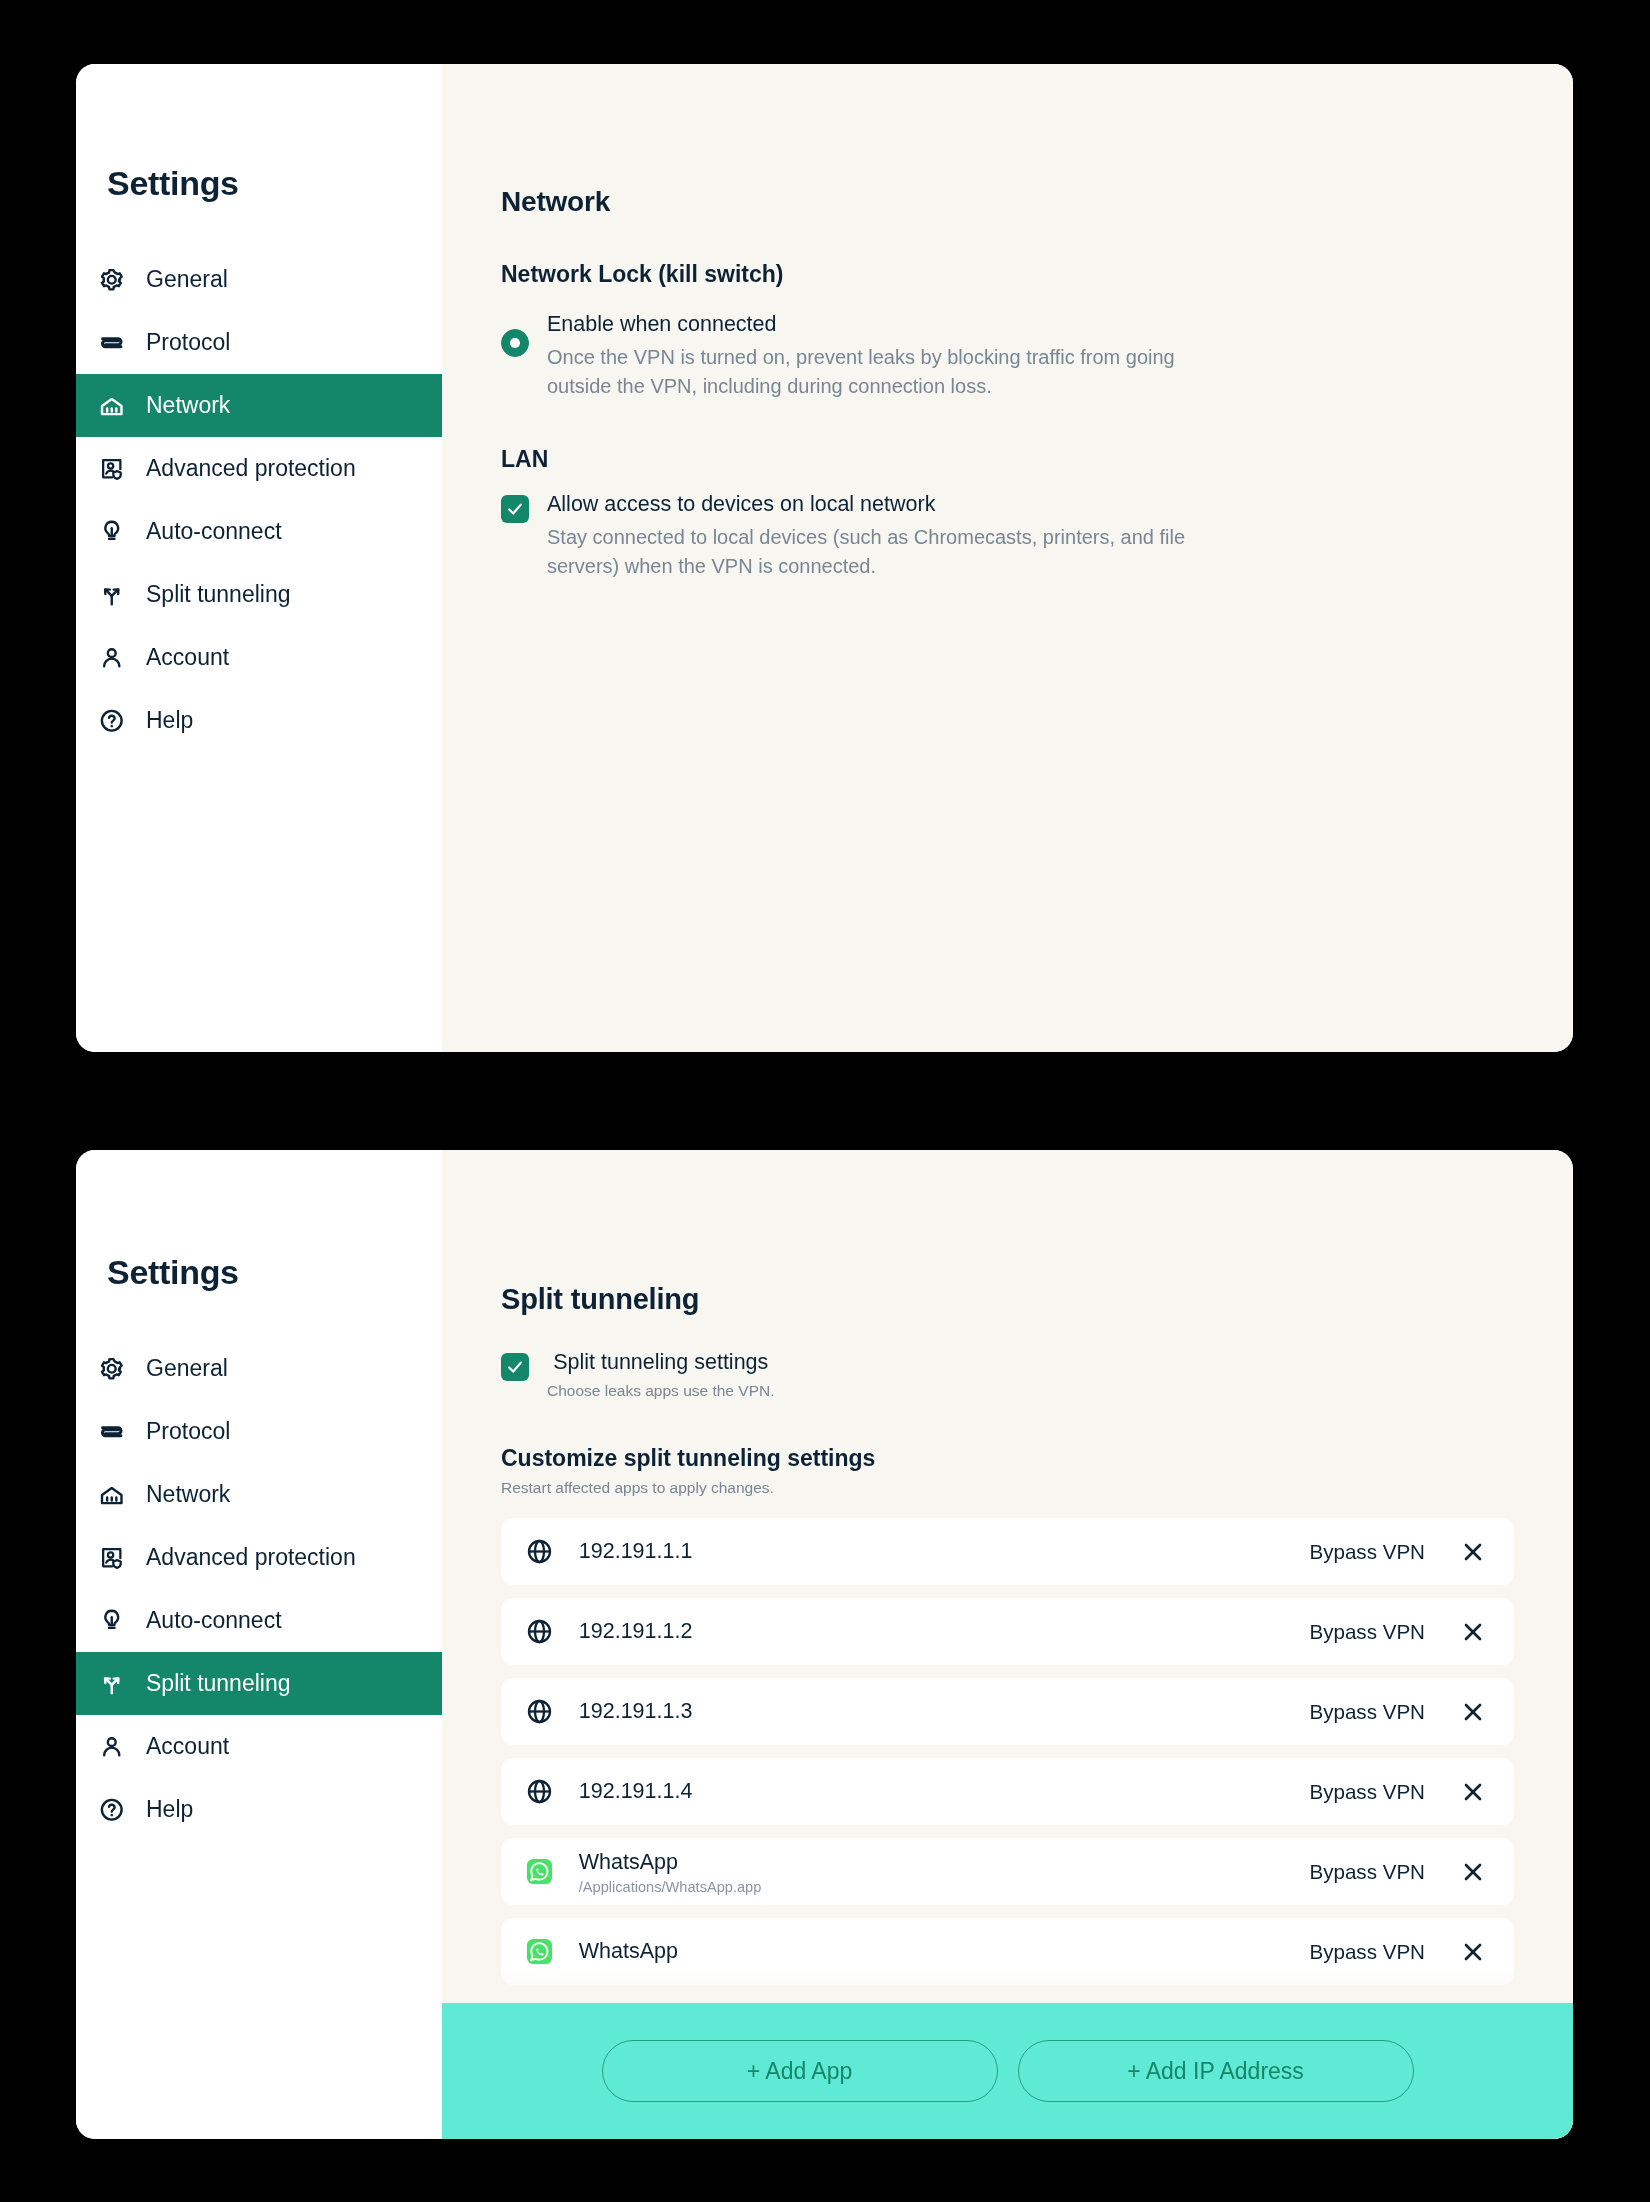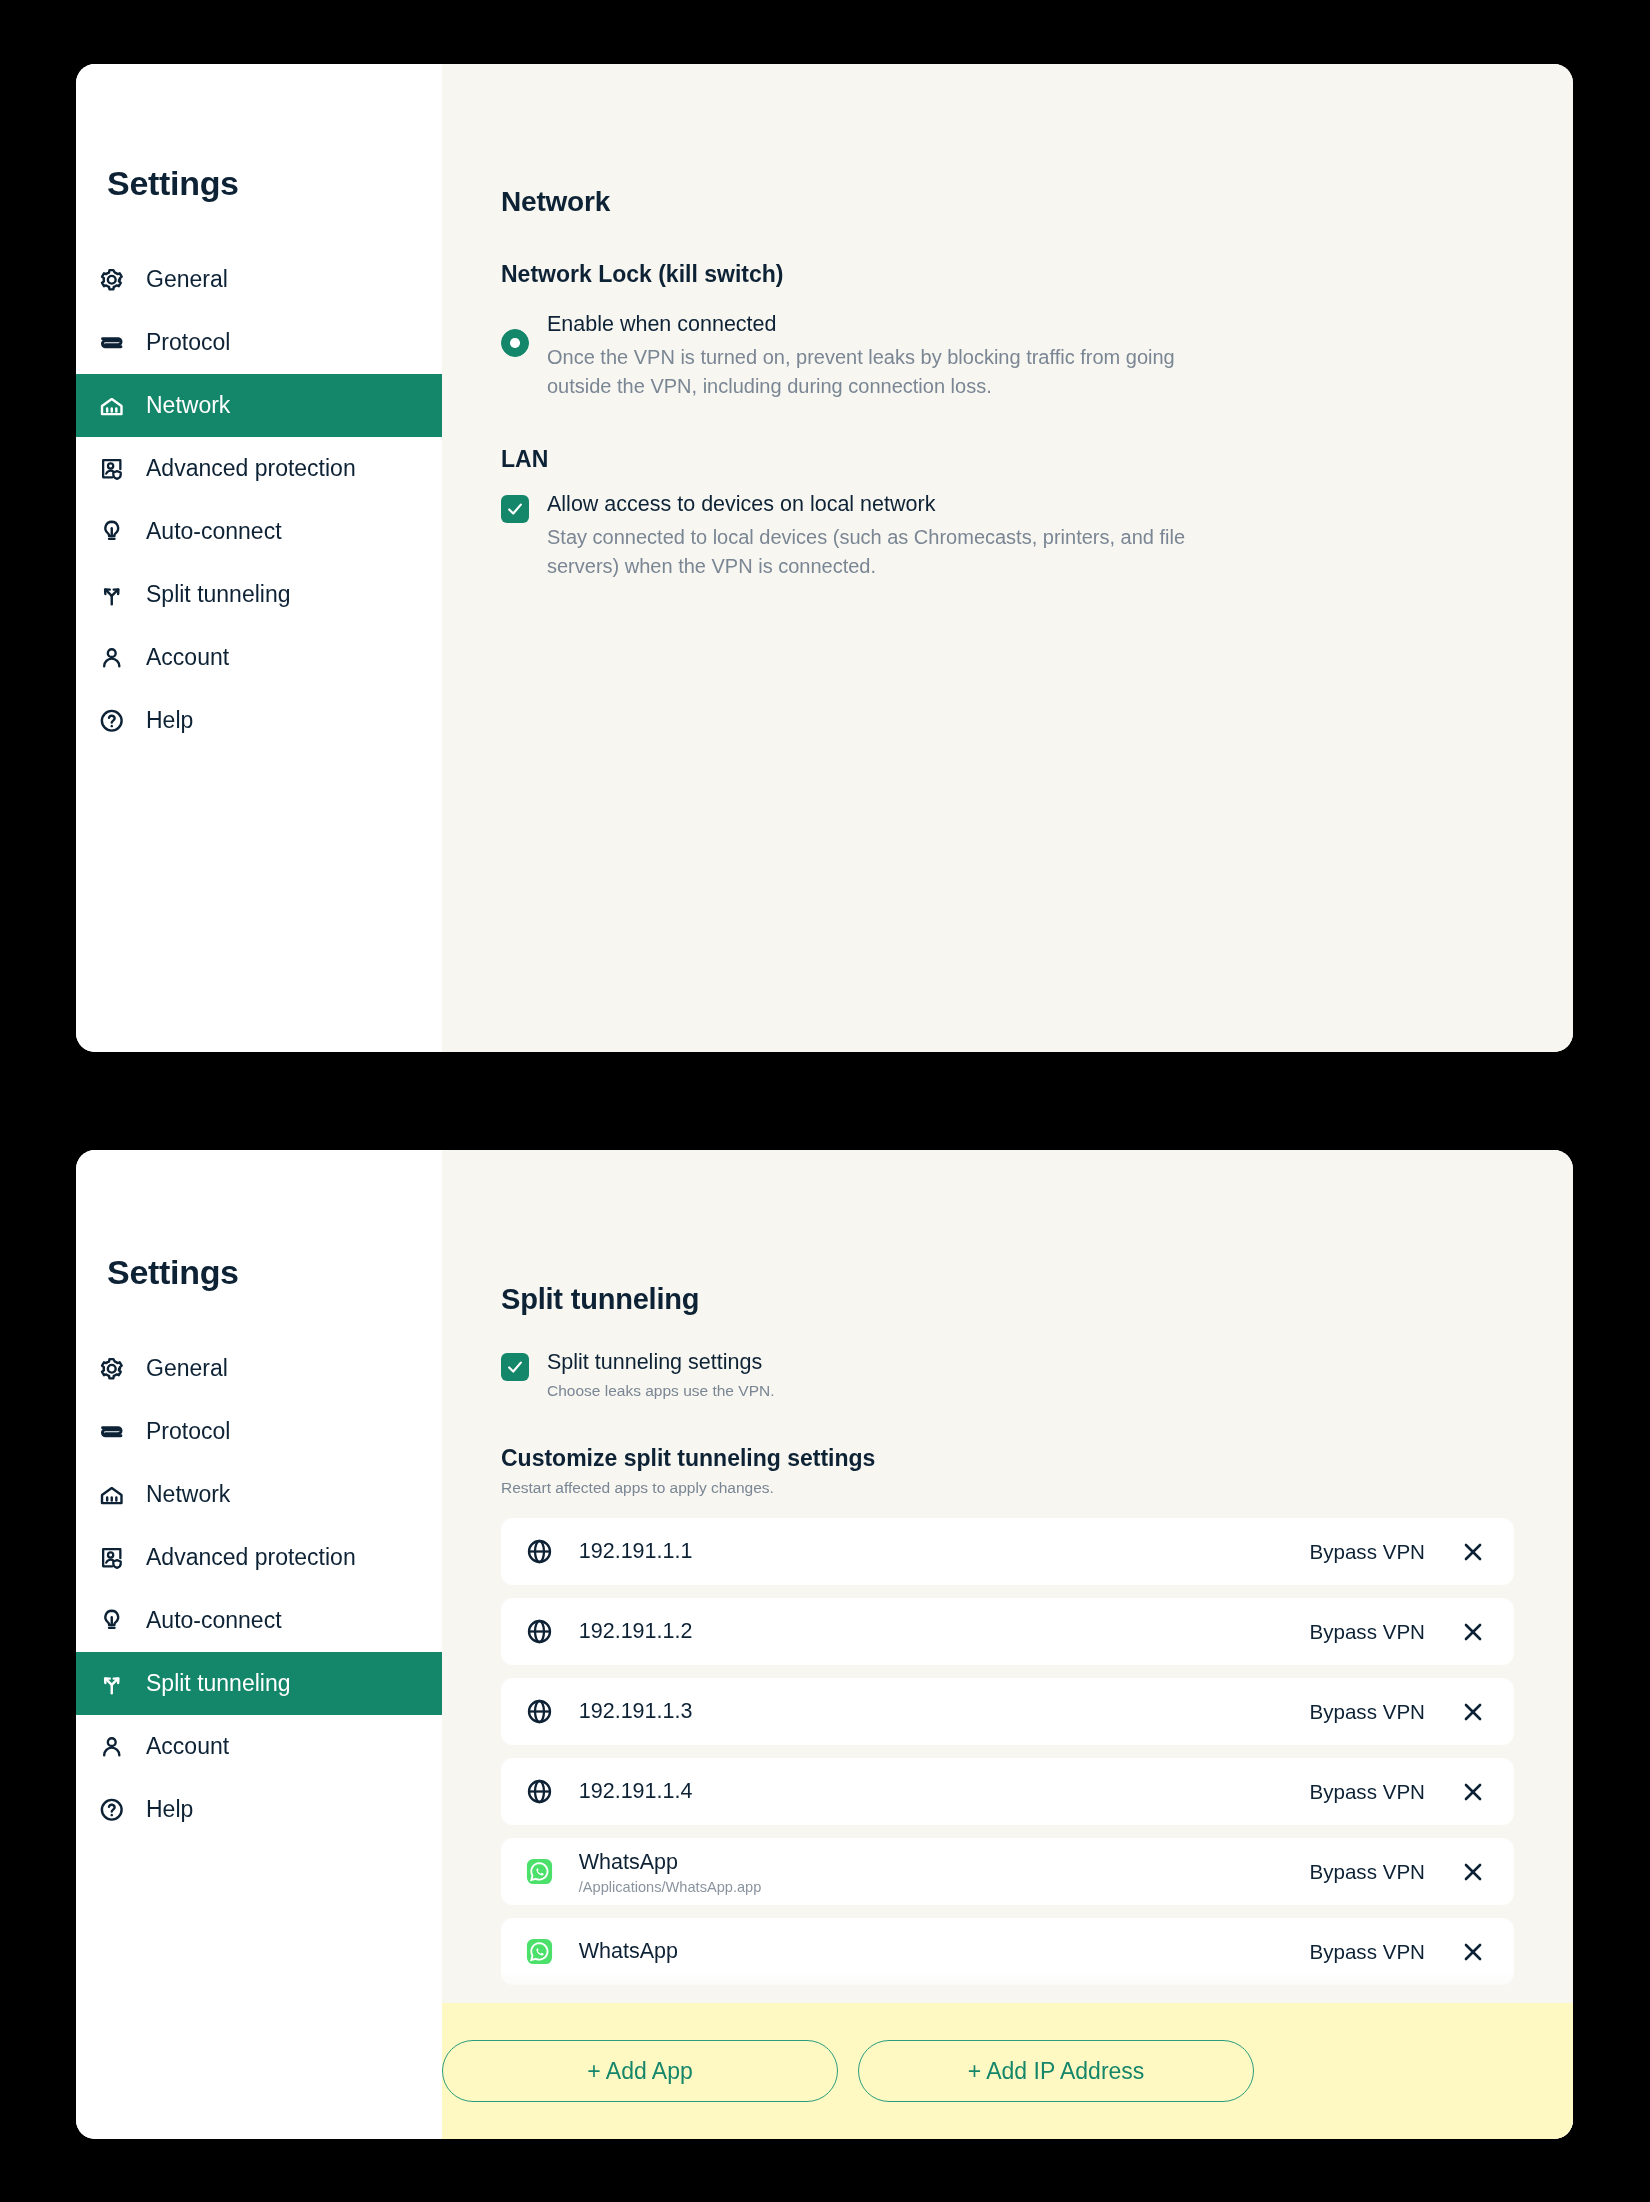--- a/index.html
+++ b/index.html
@@ -111,21 +111,21 @@
   }
 
   .checkbox{
     width:28px; height:28px; border-radius:6px;
     background:#14866a;
     display:flex; align-items:center; justify-content:center;
   }
   .checkbox svg{ width:20px; height:20px; display:block; }
 
   
-  .st-toggle{ display:flex; gap:18px; margin-top:34px; }
+  .st-toggle{ display:flex; gap:18px; margin-top:34px;text-align:center; }
   .st-toggle .control{ padding-top:3.4px; }
   .st-toggle .opt-title{ font-size:21.5px; color:#0d2235; }
   .st-toggle .opt-desc{ font-size:15.5px; color:#7a8694; margin-top:6.9px; }
 
   .customize-head{
     font-size:23px; font-weight:bold; color:#0d2235; margin-top:45px;
   }
   .customize-sub{
     font-size:15.5px; color:#7a8694; margin-top:6.9px;
   }
@@ -155,22 +155,22 @@
     width:34px; height:34px; flex:0 0 34px;
     display:flex; align-items:center; justify-content:center;
     cursor:pointer;
   }
   .row-remove svg{ width:26px; height:26px; display:block; }
 
   
   .footer{
     position:absolute; left:0; right:0; bottom:0;
     height:136px;
-    background:#fef9c3;
-    display:flex; align-items:center; justify-content:flex-start;
+    background:#5eead4;
+    display:flex; align-items:center; justify-content:center;
     gap:20px;
   }
   .footer::before{
     content:""; position:absolute; left:0; right:0; top:-33px; height:33px;
     background:linear-gradient(to bottom, rgba(247,246,241,0), #f7f6f1);
     pointer-events:none;
   }
   .btn-outline{
     width:396px; height:62px;
     border:1.7px solid #2b9c7d; border-radius:33px;

